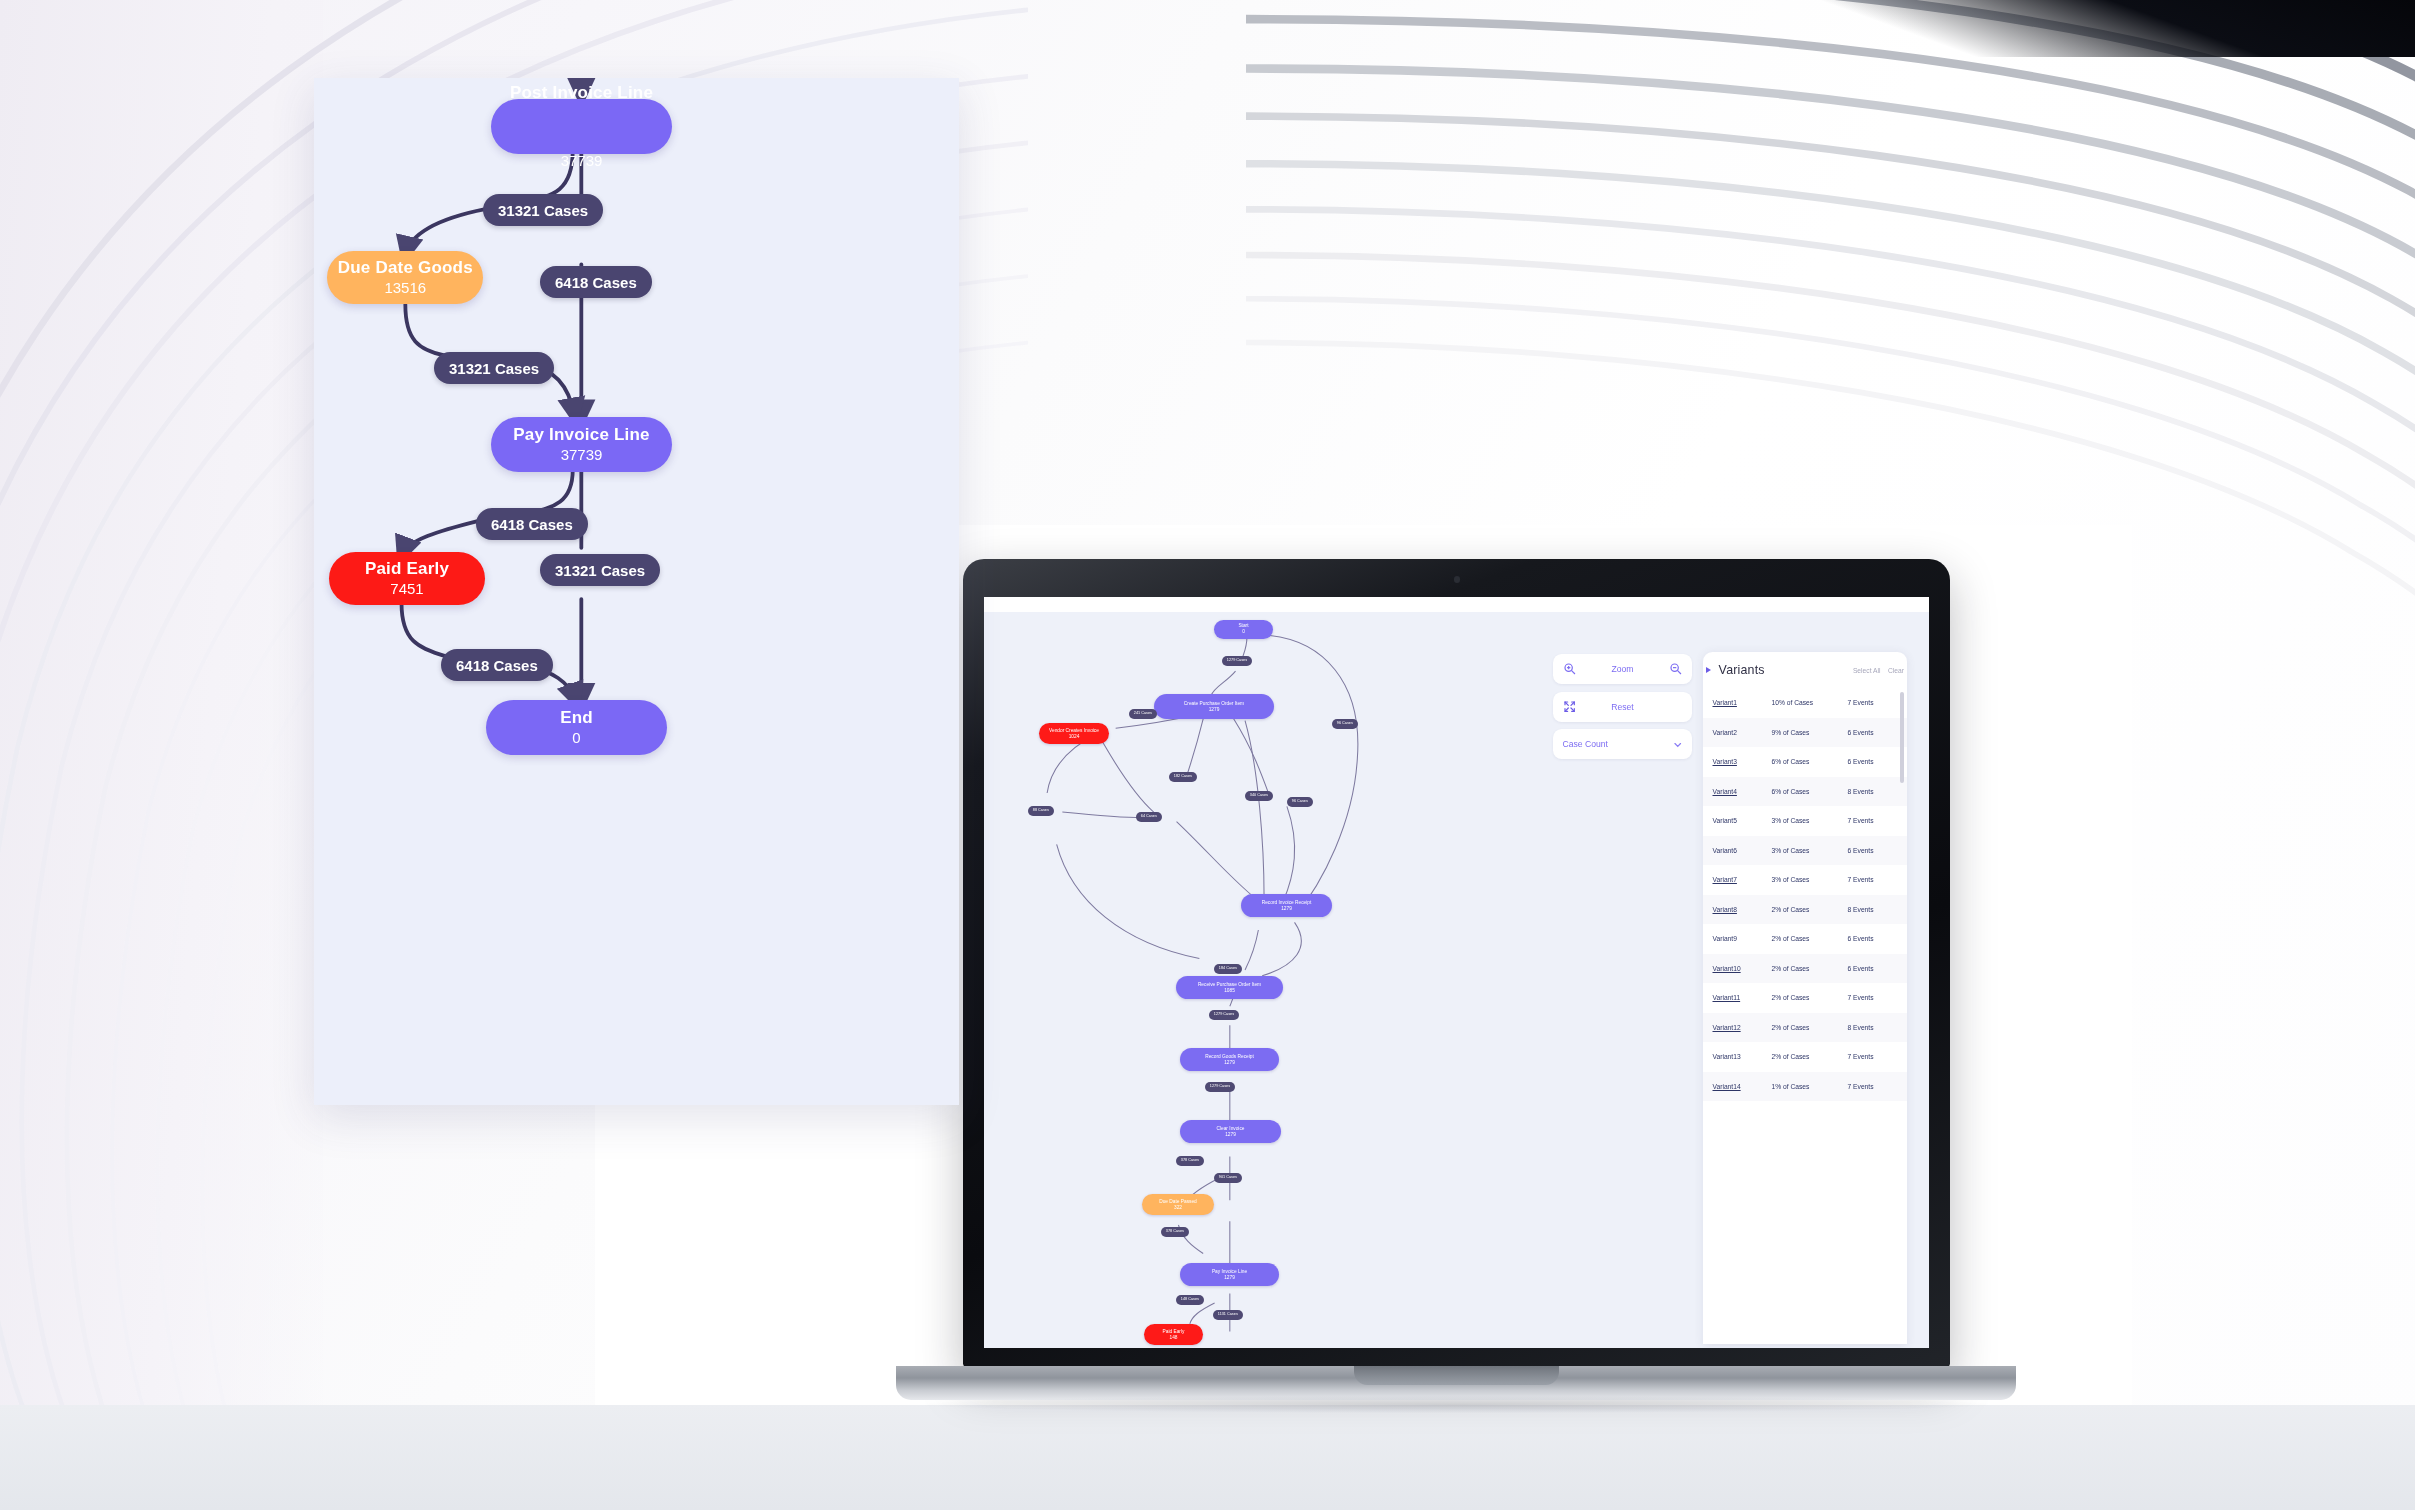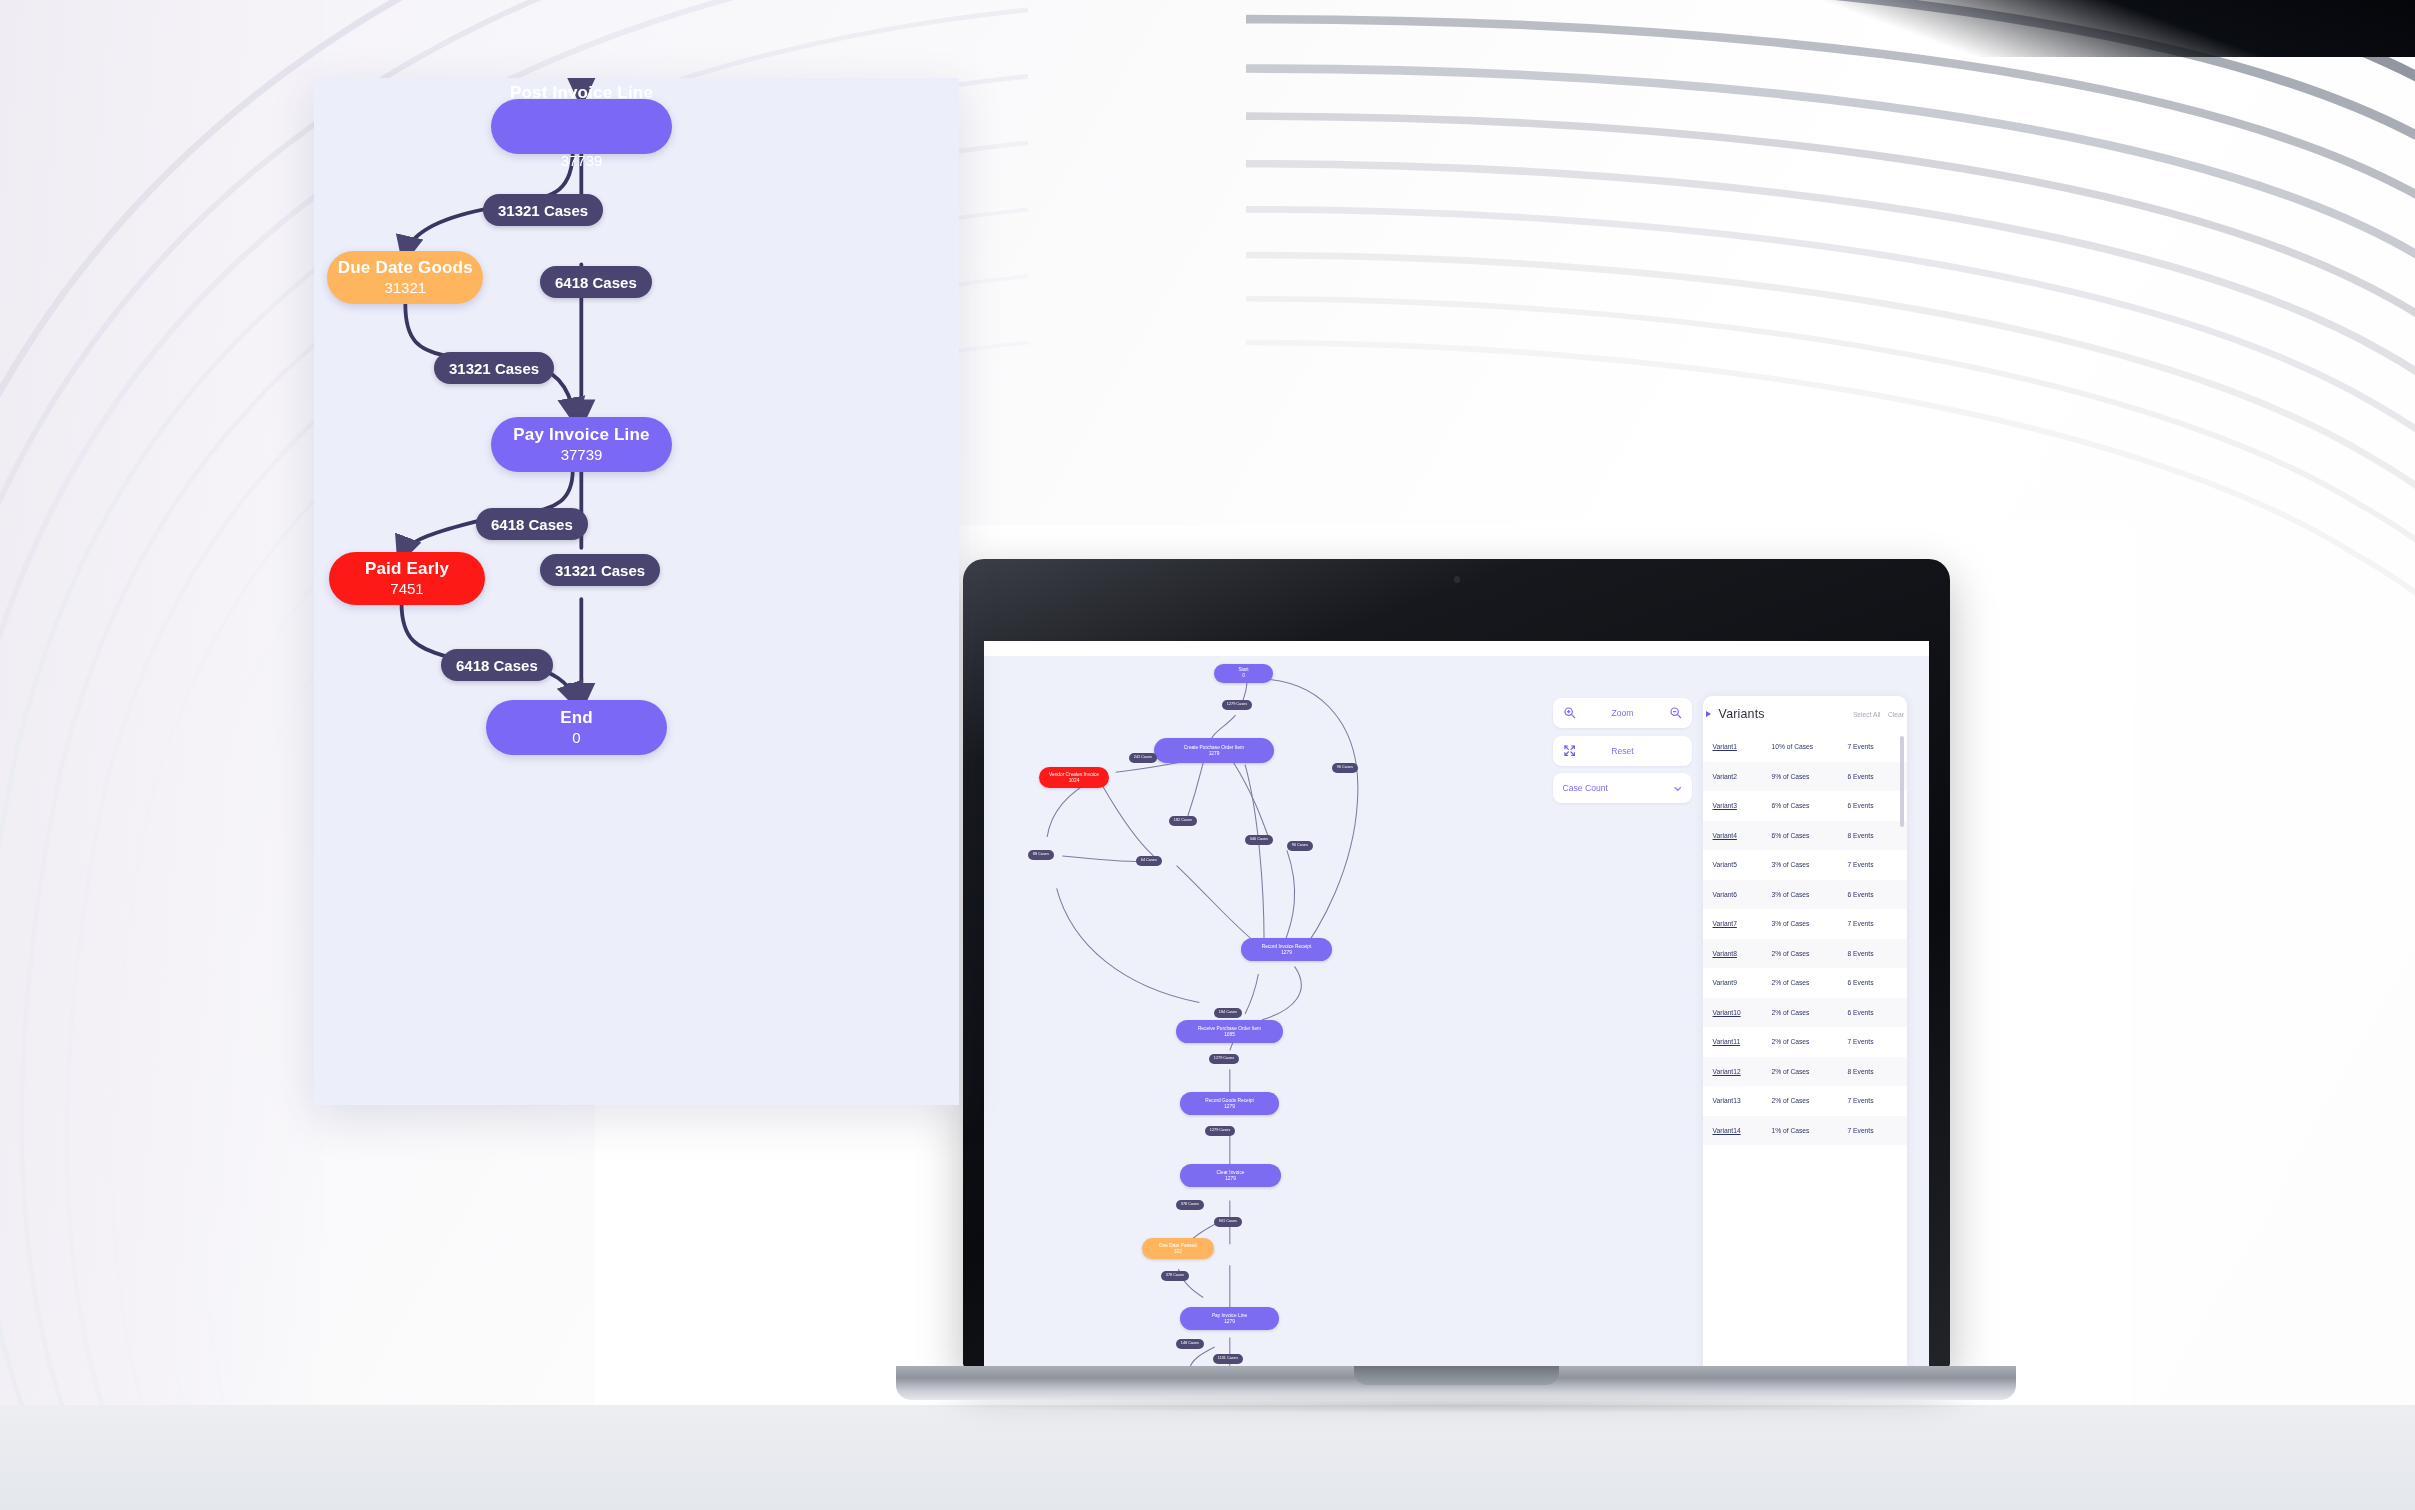--- a/index.html
+++ b/index.html
@@ -77,21 +77,20 @@
     background: linear-gradient(160deg, #3c3f46 0%, #16181d 18%, #0a0b0f 60%, #212429 100%);
     border-radius: 21px 21px 5.7px 5.7px;
     box-shadow: 0 17px 46px rgba(20,22,30,.28);
   }
   .laptop-screen {
     position: absolute;
     left: 21px; top: 38px;
     width: 945px; height: 751px;
     background: #eef1f9;
     overflow: hidden;
-    margin-top: 44px;
   }
   .laptop-cam {
     position: absolute;
     left: 50%; top: 17px;
     width: 6.7px; height: 6.7px;
     margin-left: -2.9px;
     border-radius: 50%;
     background: #2a2d34;
   }
   .laptop-base {
@@ -631,21 +630,21 @@
         <span class="t1">Post Invoice Line</span>
         <span class="t2">37739</span>
       </div>
 
       <div class="pm-label" style="left:169px;top:116px;">31321 Cases</div>
 
       <div class="pm-label" style="left:226px;top:188px;">6418 Cases</div>
 
       <div class="pm-node orange" style="left:13.3px;top:173px;width:156px;height:53px;">
         <span class="t1">Due Date Goods</span>
-        <span class="t2">31321</span>
+        <span class="t2">13516</span>
       </div>
 
       <div class="pm-label" style="left:120px;top:274px;">31321 Cases</div>
 
       <div class="pm-node purple" style="left:177px;top:339px;width:181px;height:55px;">
         <span class="t1">Pay Invoice Line</span>
         <span class="t2">37739</span>
       </div>
 
       <div class="pm-label" style="left:162px;top:430px;">6418 Cases</div>

